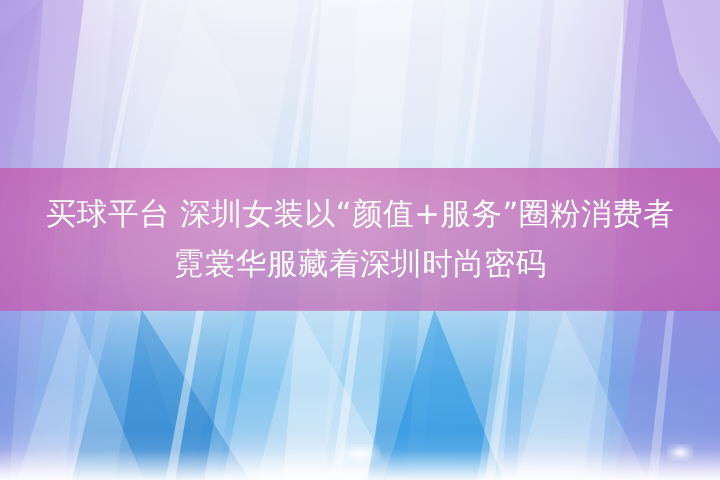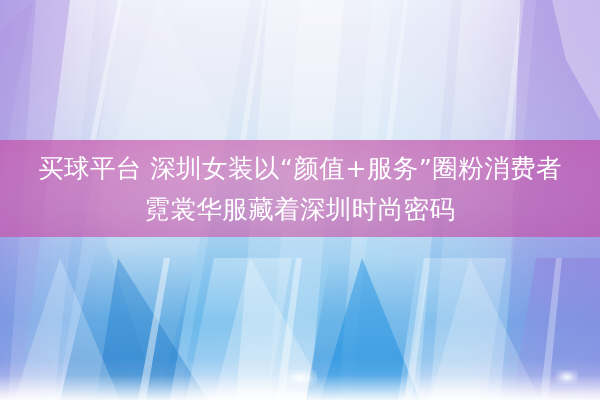--- a/index.html
+++ b/index.html
@@ -93,21 +93,21 @@
     width: 22px;
     height: 14px;
   }
 
   
   .caption-band {
     position: absolute;
     left: 0;
     right: 0;
     top: 140px;
-    height: 97px;
+    height: 119px;
     background:
       linear-gradient(to right,
         rgba(196,92,176,0.70) 0%,
         rgba(201,98,178,0.66) 14%,
         rgba(207,104,180,0.60) 30%,
         rgba(206,108,178,0.58) 46%,
         rgba(200,100,176,0.62) 62%,
         rgba(196,92,176,0.66) 80%,
         rgba(192,86,174,0.70) 100%),
       linear-gradient(to bottom,

